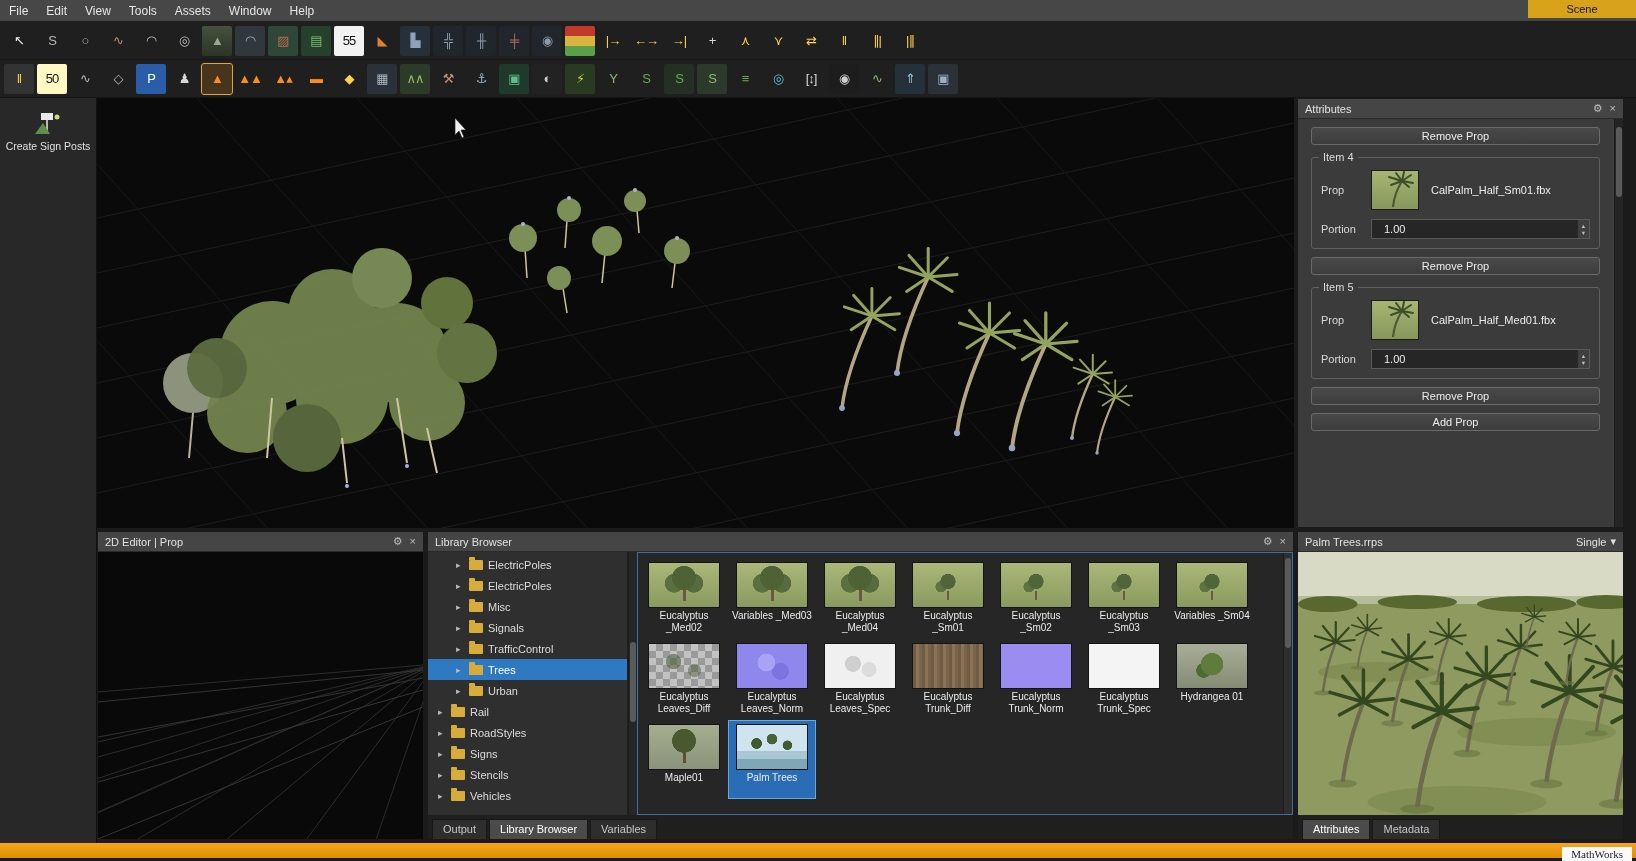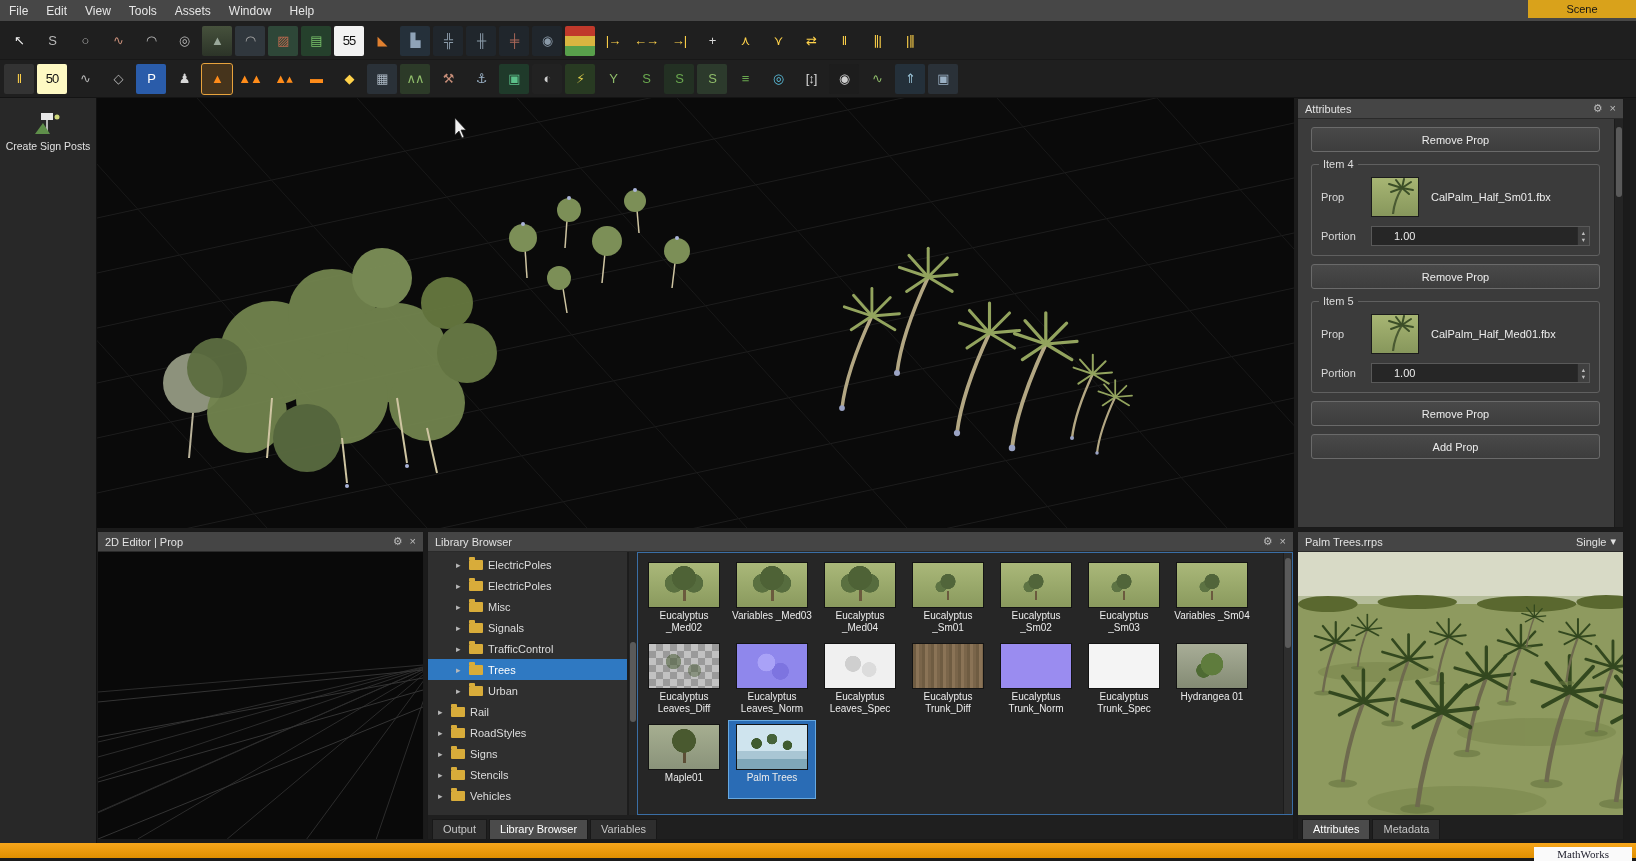--- a/index.html
+++ b/index.html
@@ -32,30 +32,30 @@
   
   .panel { position:absolute; background:#3b3b3b; border:1px solid #1a1a1a; }
   .panel-header { height:20px; background:#454545; border-bottom:1px solid #2a2a2a; display:flex; align-items:center; justify-content:space-between; padding:0 7px; }
   .ph-title { font-size:11px; color:#e2e2e2; }
   .ph-icons { display:flex; gap:7px; }
   .ph-icon { font-size:11px; color:#bdbdbd; line-height:1; cursor:default; }
 
   
   #attributes-panel { left:1297px; top:98px; width:327px; height:430px; }
   #attr-body { position:relative; height:408px; overflow:hidden; padding-right:10px; }
-  .btn { display:block; width:calc(100% - 26px); margin:8px 13px; height:25px; background:linear-gradient(180deg,#494949,#3d3d3d); border:1px solid #6a6a6a; border-radius:3px; color:#ececec; font-size:11px; font-family:inherit; }
+  .btn { display:block; width:calc(100% - 26px); margin:8px 13px; height:18px; background:linear-gradient(180deg,#494949,#3d3d3d); border:1px solid #6a6a6a; border-radius:3px; color:#ececec; font-size:11px; font-family:inherit; }
   .group { position:relative; border:1px solid #606060; border-radius:3px; margin:12px 13px 6px; padding:12px 9px 9px; }
   .group-label { position:absolute; top:-7px; left:7px; background:#3b3b3b; padding:0 4px; font-size:11px; color:#dcdcdc; }
   .prop-row { display:grid; grid-template-columns:44px 54px 1fr; align-items:center; gap:6px; margin-bottom:9px; }
   .lbl { font-size:11px; color:#d8d8d8; }
   .prop-thumb { width:48px; height:40px; border:1px solid #1c1c1c; background:linear-gradient(180deg,#a7b573,#87975c); }
   .prop-thumb svg { display:block; width:100%; height:100%; }
   .prop-file { font-size:11px; color:#ececec; overflow:hidden; white-space:nowrap; }
   .portion-row { display:grid; grid-template-columns:44px 1fr; align-items:center; gap:6px; }
-  .spin { display:flex; align-items:center; justify-content:space-between; background:#262626; border:1px solid #595959; height:20px; padding-left:22px; }
+  .spin { display:flex; align-items:center; justify-content:space-between; background:#262626; border:1px solid #595959; height:20px; padding-left:12px; }
   .spin-val { font-size:11px; color:#ececec; }
   .spin-arrows { display:flex; flex-direction:column; justify-content:center; align-items:center; font-size:6.5px; line-height:1.15; padding:0 4px; color:#bdbdbd; background:#404040; border-left:1px solid #2a2a2a; height:100%; }
   .vscroll { position:absolute; right:0; top:0; bottom:0; width:9px; background:#242424; border-left:1px solid #1c1c1c; }
   .vthumb { position:absolute; left:1px; right:1px; background:#5a5a5a; border-radius:3px; }
 
   
   #editor2d { left:97px; top:531px; width:327px; height:309px; }
   #editor2d-canvas { height:287px; background:#090909; }
   #editor2d-canvas svg { display:block; width:100%; height:100%; }
 
@@ -126,21 +126,21 @@
 
   
   #preview-panel { left:1297px; top:531px; width:327px; height:309px; }
   .mode-select { display:flex; align-items:center; gap:4px; font-size:11px; color:#e0e0e0; }
   #preview-canvas { height:263px; background:#8e9a5f; }
   #preview-canvas svg { display:block; width:100%; height:100%; }
   #preview-tabs { height:24px; background:#1f1f1f; display:flex; align-items:flex-end; gap:2px; padding:0 0 0 4px; }
 
   
   #statusbar { position:absolute; left:0; top:843px; width:1636px; height:15px; background:linear-gradient(180deg,#f7a61b,#e08f00); }
-  #brand { position:absolute; right:4px; top:847px; background:#fafafa; color:#1a1a28; font-family:"Liberation Serif","DejaVu Serif",serif; font-size:11px; line-height:14px; height:14px; padding:0 23px; }
+  #brand { position:absolute; right:4px; top:847px; background:#fafafa; color:#1a1a28; font-family:"Liberation Serif","DejaVu Serif",serif; font-size:11px; line-height:14px; height:14px; padding:0 9px; }
 </style>
 </head>
 <body>
 
 <div id="app">
 
   <div id="menubar">
     <div style="display:flex;">
 
         <span class="menu-item">File</span>

